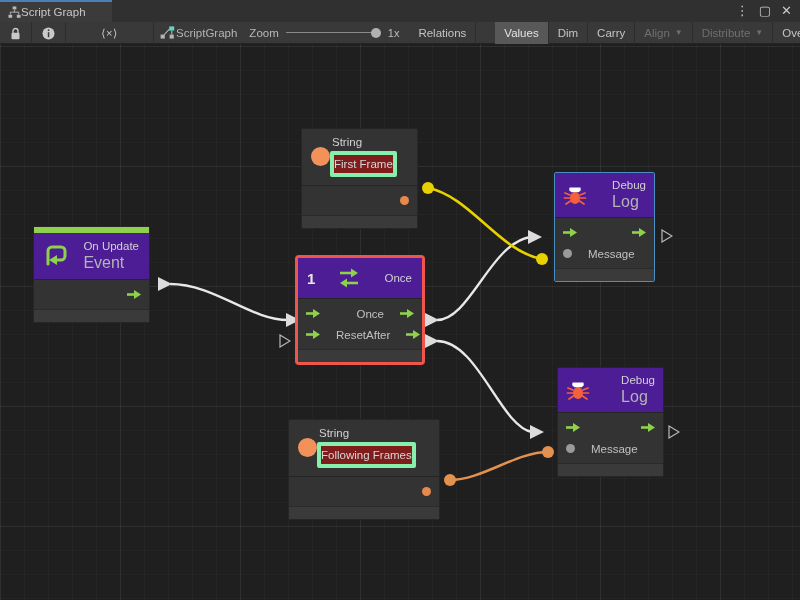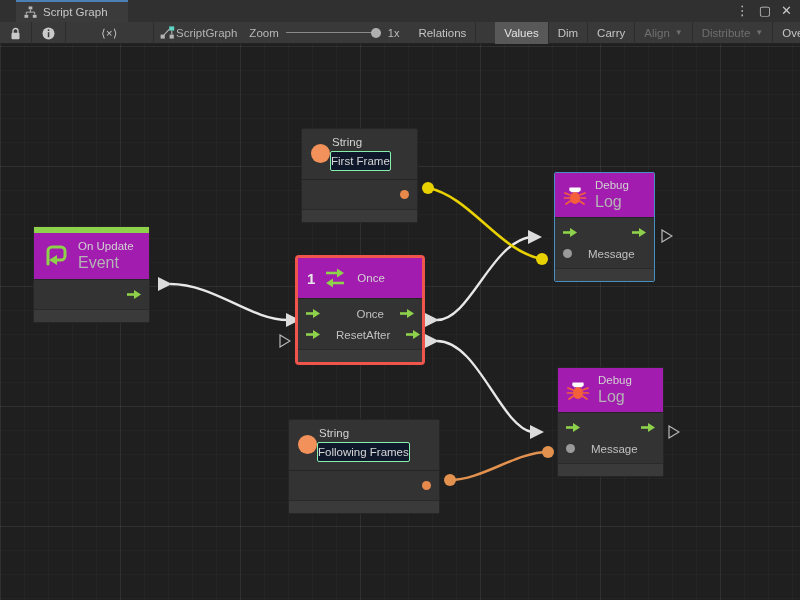--- a/index.html
+++ b/index.html
@@ -16,25 +16,24 @@
   
   .titlebar {
     position: absolute; left: 0; top: 0; width: 800px; height: 22px;
     background: #303030;
     display: flex; align-items: flex-end;
   }
   .tab {
     height: 22px; min-width: 112px;
     background: #3b3b3b;
     border-top: 2px solid #4b7fb5;
-    display: flex; align-items: center; gap: 6px;
+    display: flex; align-items: center; 
     padding: 0 12px 0 8px;
     font-size: 11.5px; color: #c8c8c8;
     position: relative;
-    margin-left: 16px;
   }
   .tab-icon { width: 13px; height: 13px; display: block; }
   .win-ctrls {
     margin-left: auto; display: flex; align-items: center; gap: 10px;
     padding: 0 8px 2px 0; height: 22px;
   }
   .win-ctrls span {
     color: #c9c9c9; font-size: 13px; line-height: 1; cursor: default;
     display: inline-flex; align-items: center; justify-content: center;
   }
@@ -106,21 +105,22 @@
   }
   .node-sel-red { border: 3px solid #f0554b; border-radius: 4px; }
   .node-sel-blue { border: 1px solid #4a8fc4; }
 
   .accent-bar { height: 6px; width: 100%; background: #8ed14a; }
 
   .node-head {
     display: flex; align-items: center; gap: 9px;
     padding: 7px 10px 7px 9px;
     border-bottom: 1px solid #252525;
-    background: #a21caf;
+    background: #4c1d95;
+    justify-content: space-between;
   }
   .node-head .titles { display: flex; flex-direction: column; line-height: 1.18; }
   .node-title { font-size: 11.5px; color: #d2d2d2; }
   .node-sub { font-size: 16px; color: #b4b4b4; }
   .node-title-single { font-size: 11.5px; color: #d2d2d2; }
 
   .node-body { background: #333333; padding: 4px 0 4px 0; }
   .node-foot { height: 13px; background: #3a3a3a; border-top: 1px solid #2a2a2a; }
 
   .port-row {
@@ -130,21 +130,21 @@
   }
   .port-left, .port-right { display: flex; align-items: center; gap: 16px; }
   .port-right { justify-content: flex-end; }
 
   .flow-arrow { width: 14px; height: 11px; display: block; }
   .dot-gray { width: 9px; height: 9px; border-radius: 50%; background: #9a9a9a; display:block; }
   .dot-orange { width: 9px; height: 9px; border-radius: 50%; background: #e8894c; display:block; }
   .big-dot-orange { width: 19px; height: 19px; border-radius: 50%; background: #f2925a; display:block; }
 
   .val-field {
-    background: #0f172a; border: 1px solid #86efac; border-radius: 2px;
+    background: #7f1d1d; border: 4px solid #86efac; border-radius: 2px;
     font-size: 11.5px; color: #d6d6d6;
     padding: 2px 0; line-height: 14px; white-space: nowrap;
   }
 
   .str-head { display: flex; align-items: center; padding: 7px 9px 8px 9px; }
   .str-right { display: flex; flex-direction: column; gap: 3px; align-items: flex-start; }
   .str-label { font-size: 11.5px; color: #d2d2d2; padding-left: 2px; }
 
   .once-num { font-size: 15px; font-weight: bold; color: #e6e6e6; line-height: 1; }
   .once-icon { width: 22px; height: 22px; display: block; }

